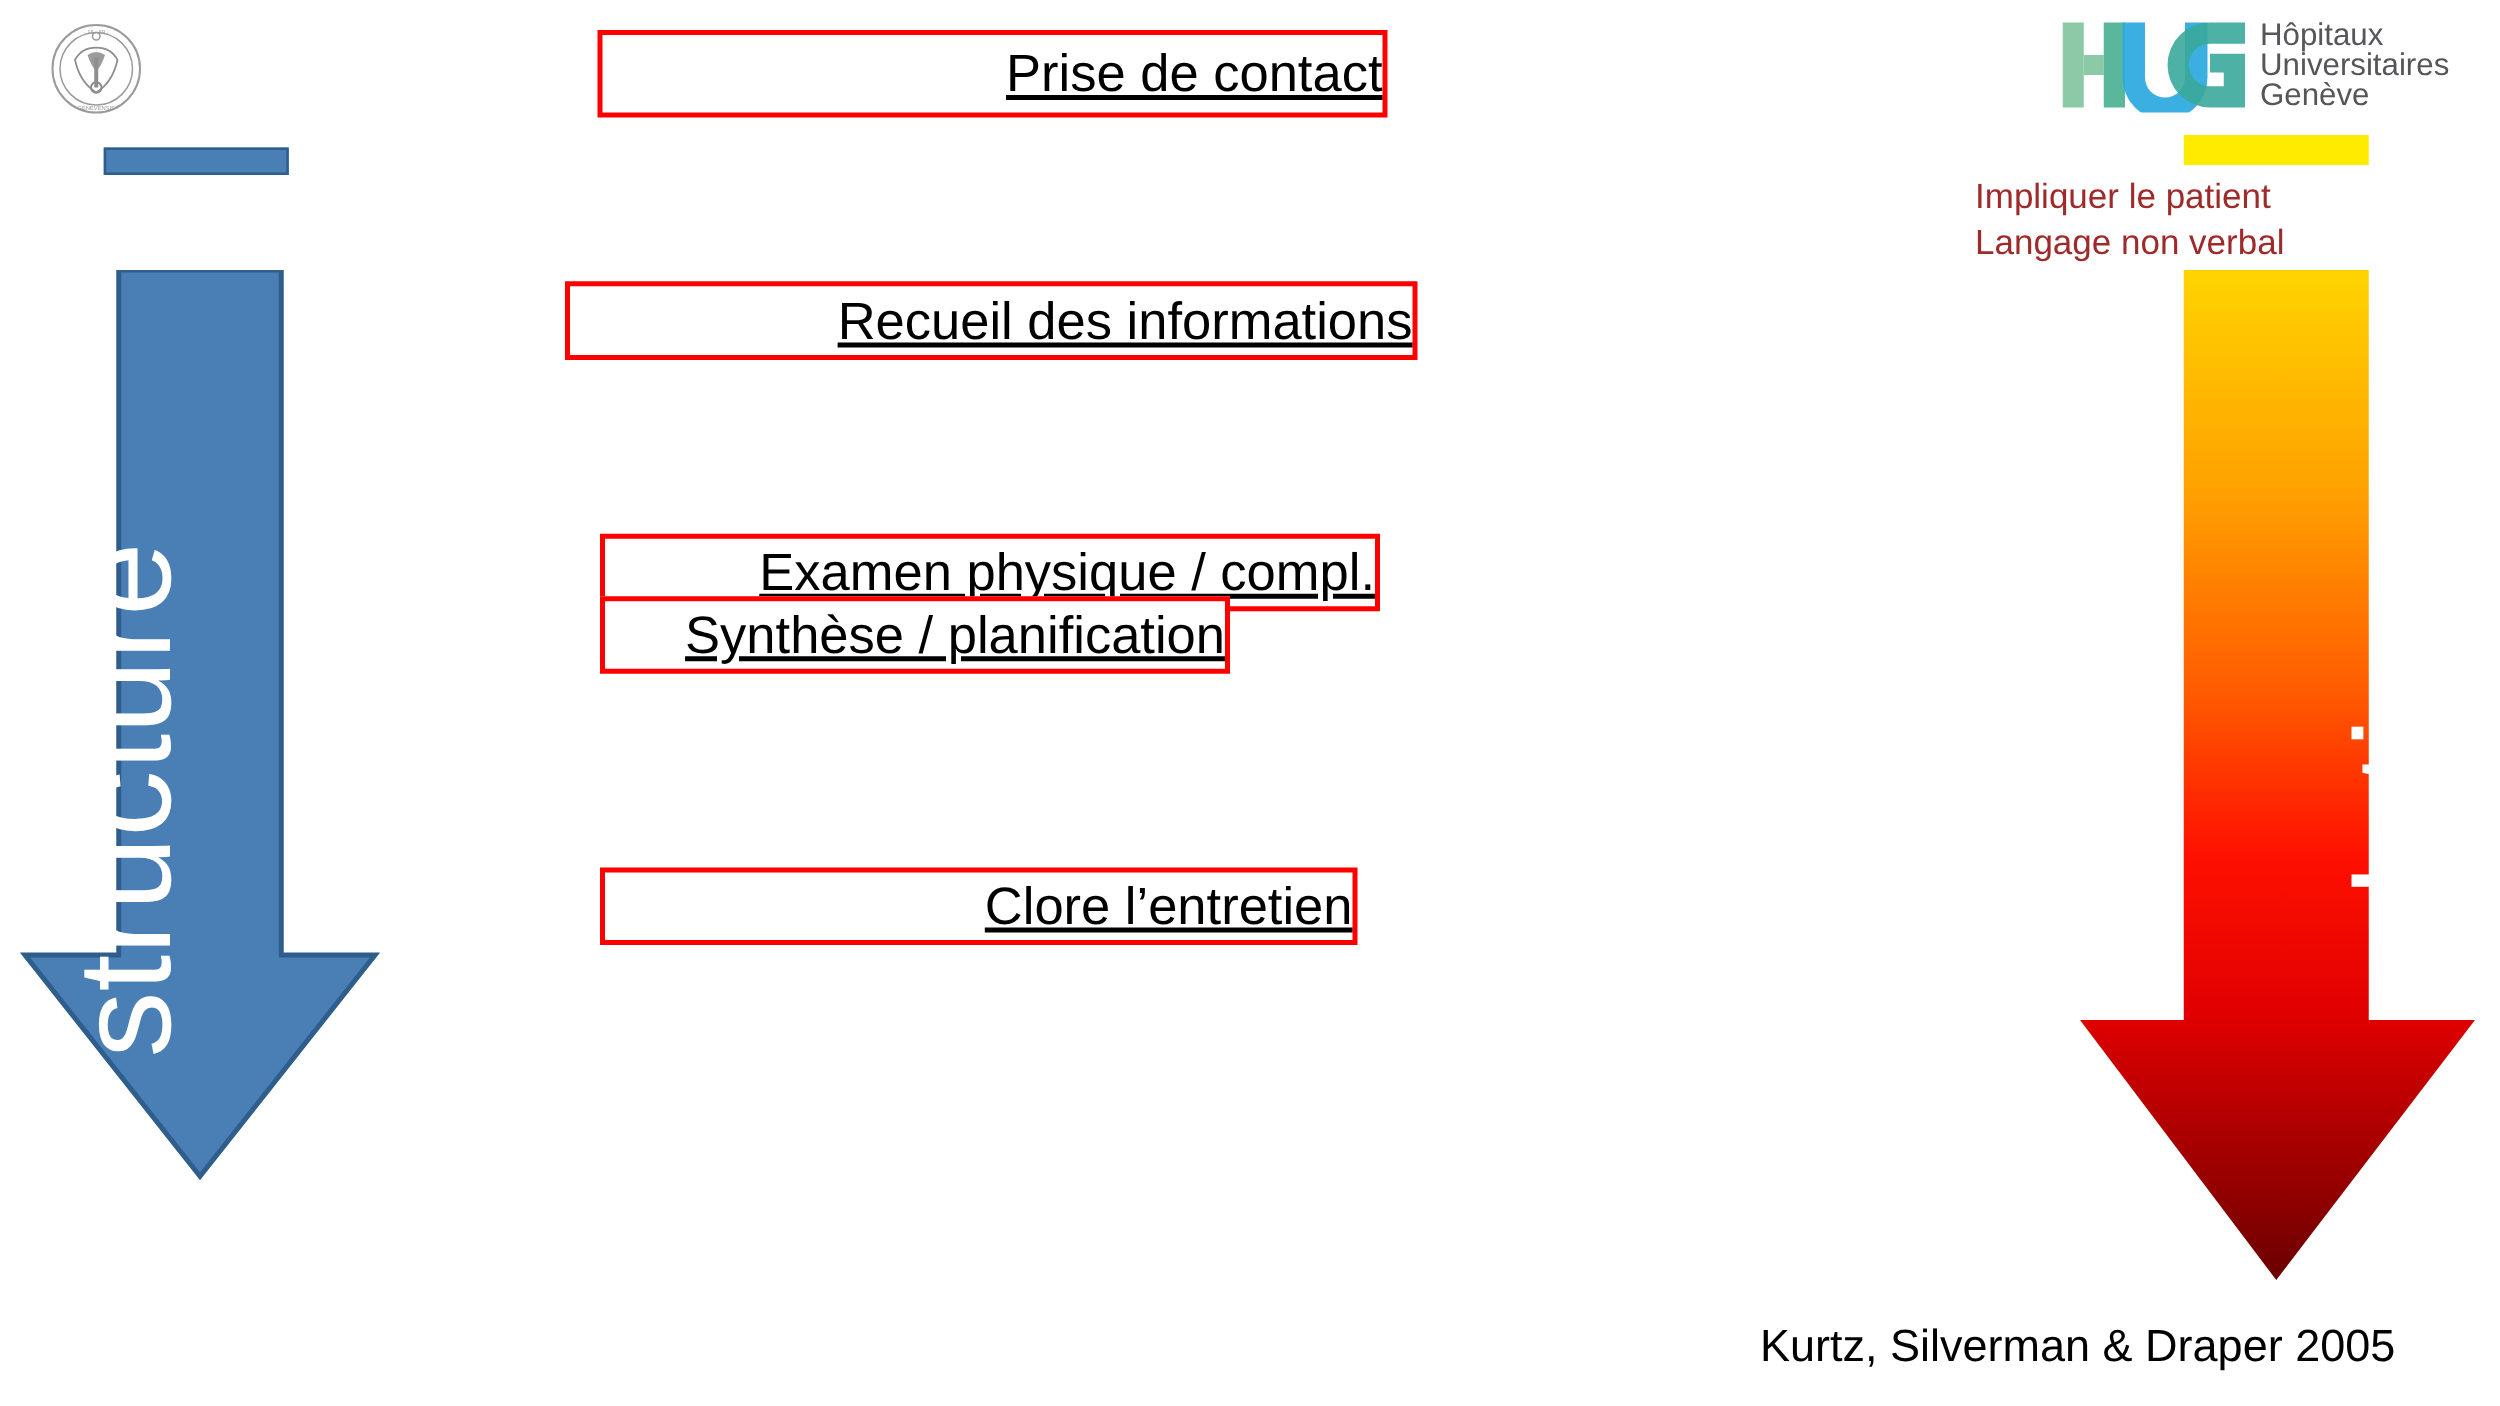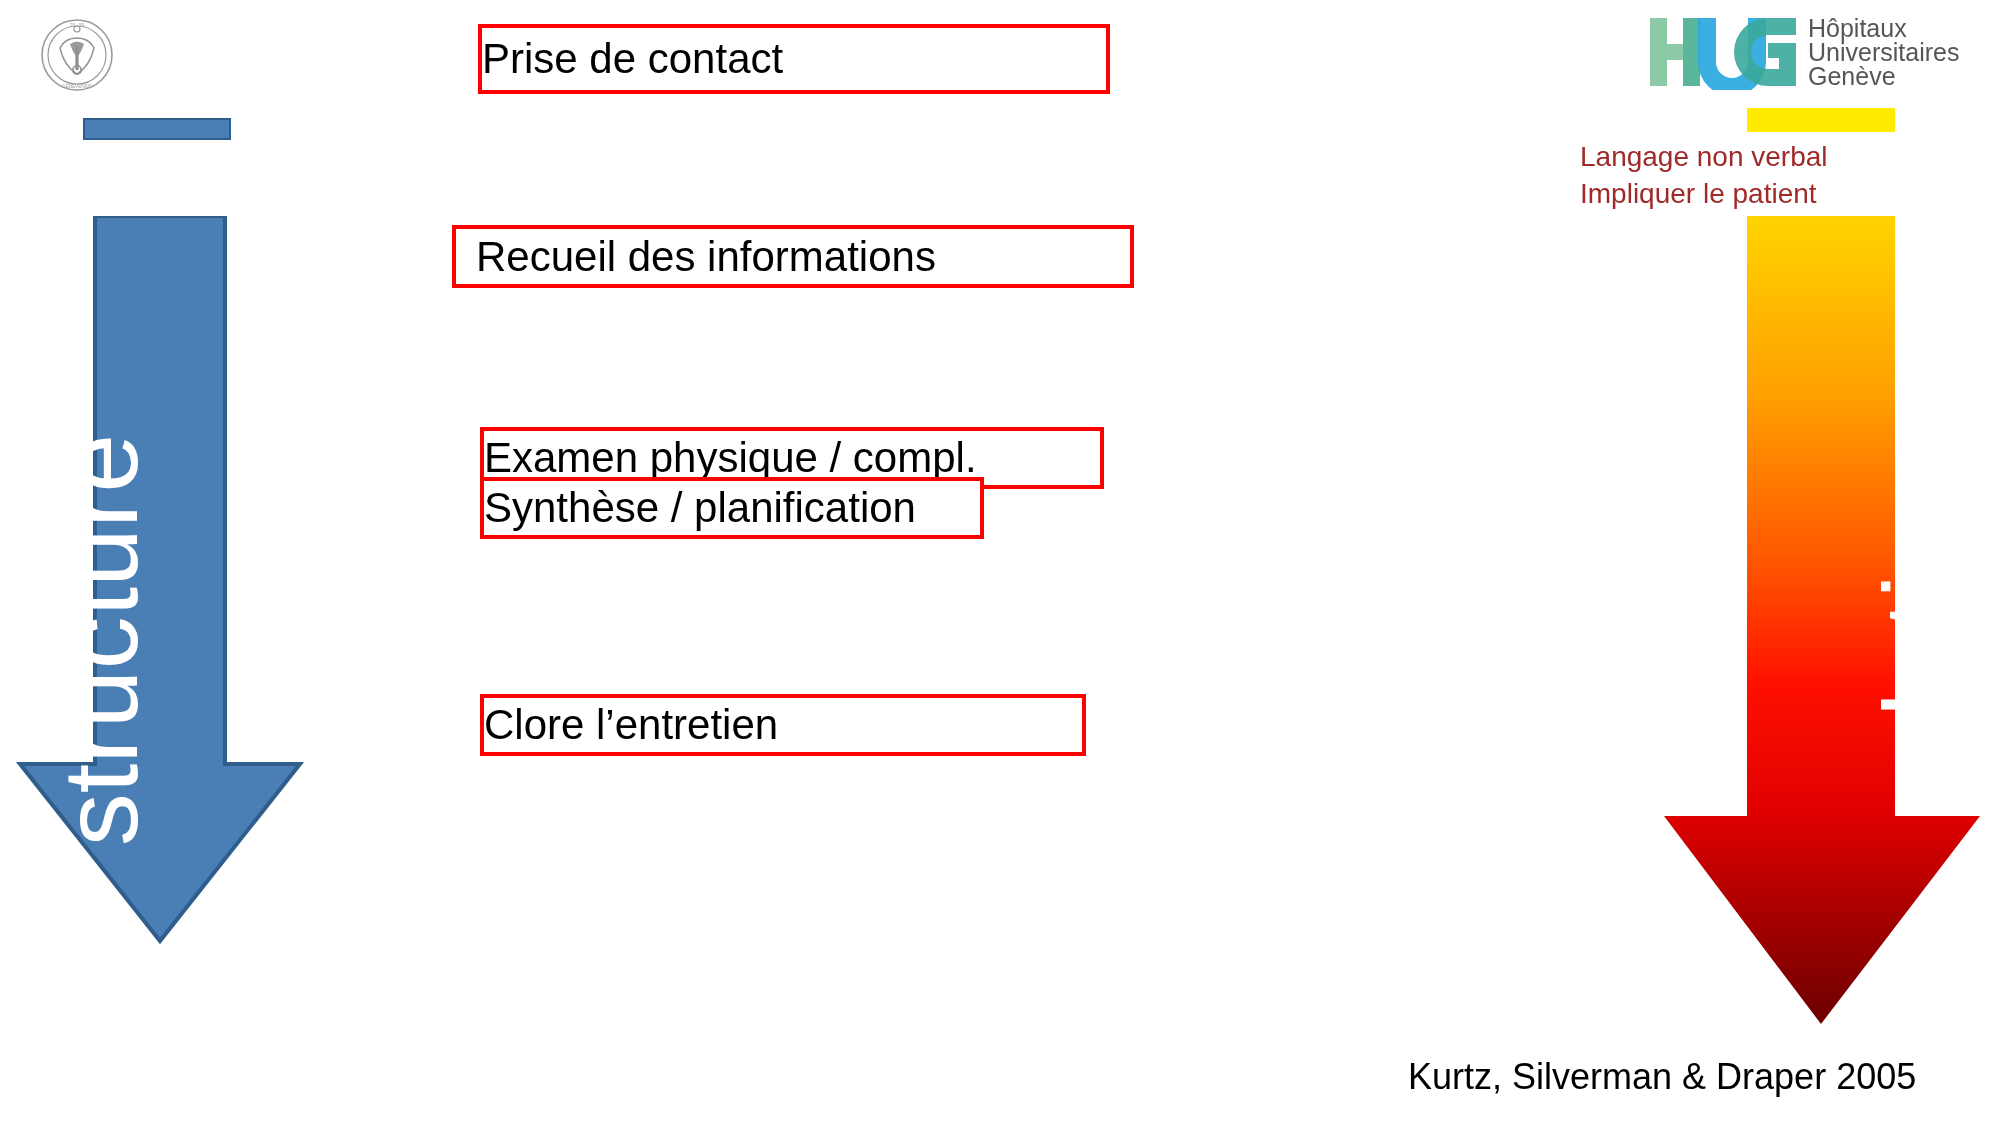--- a/index.html
+++ b/index.html
@@ -186,24 +186,25 @@
   }
 
   
   .step-box {
     position: absolute;
     box-sizing: border-box;
     background: #ffffff;
     border: 4px solid #FF0000;
     display: flex;
     align-items: center;
-    justify-content: flex-start;
+    justify-content: flex-end;
     color: #000000;
     font-size: 42px;
     white-space: nowrap;
+    text-decoration: underline;
   }
 
   
   .citation {
     position: absolute;
     left: 1408px;
     top: 1056px;
     font-size: 36px;
     color: #000000;
     white-space: nowrap;
@@ -257,22 +258,22 @@
       <svg viewBox="0 0 300 730" width="300" height="730" preserveAspectRatio="none" aria-hidden="true">
         <polygon points="85,0 215,0 215,548 290,548 150,725 10,548 85,548" fill="#4a7fb5" stroke="#2f5d8c" stroke-width="4"></polygon>
       </svg>
       <div class="structure-word">structure</div>
     </div>
   </div>
 
   <div class="relation-group">
     <div class="relation-cap"></div>
     <div class="relation-labels">
+      <div>Impliquer le patient</div>
       <div>Langage non verbal</div>
-      <div>Impliquer le patient</div>
     </div>
     <div class="relation-arrow-svg">
       <svg viewBox="0 0 320 812" width="320" height="812" preserveAspectRatio="none" aria-hidden="true">
         <defs>
           <linearGradient id="relgrad" x1="0" y1="0" x2="0" y2="1">
             <stop offset="0%" stop-color="#FFD400"></stop>
             <stop offset="22%" stop-color="#FFA000"></stop>
             <stop offset="42%" stop-color="#FF5A00"></stop>
             <stop offset="58%" stop-color="#FF1000"></stop>
             <stop offset="74%" stop-color="#E00000"></stop>

